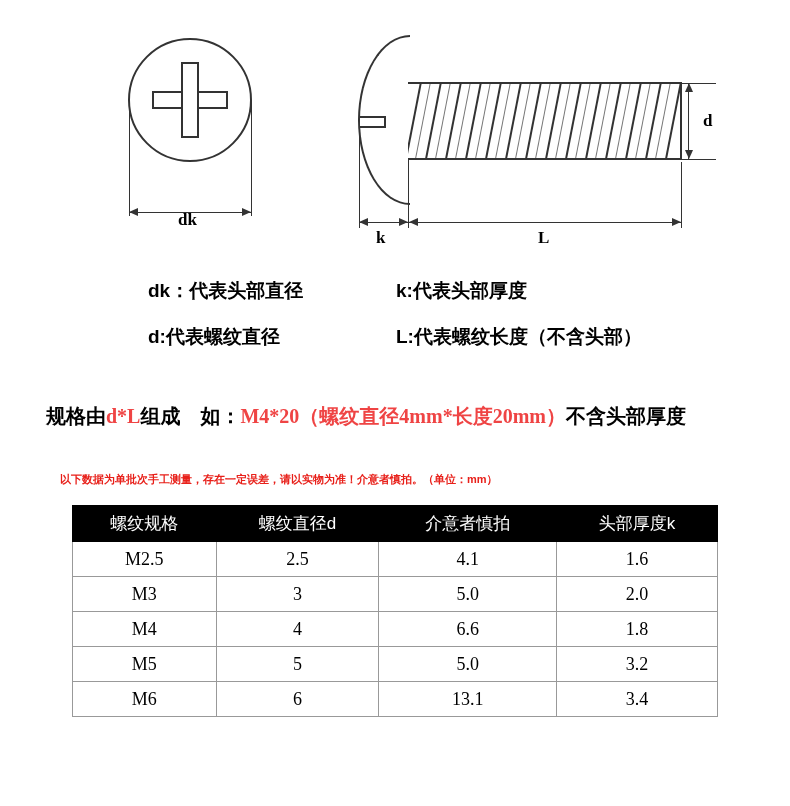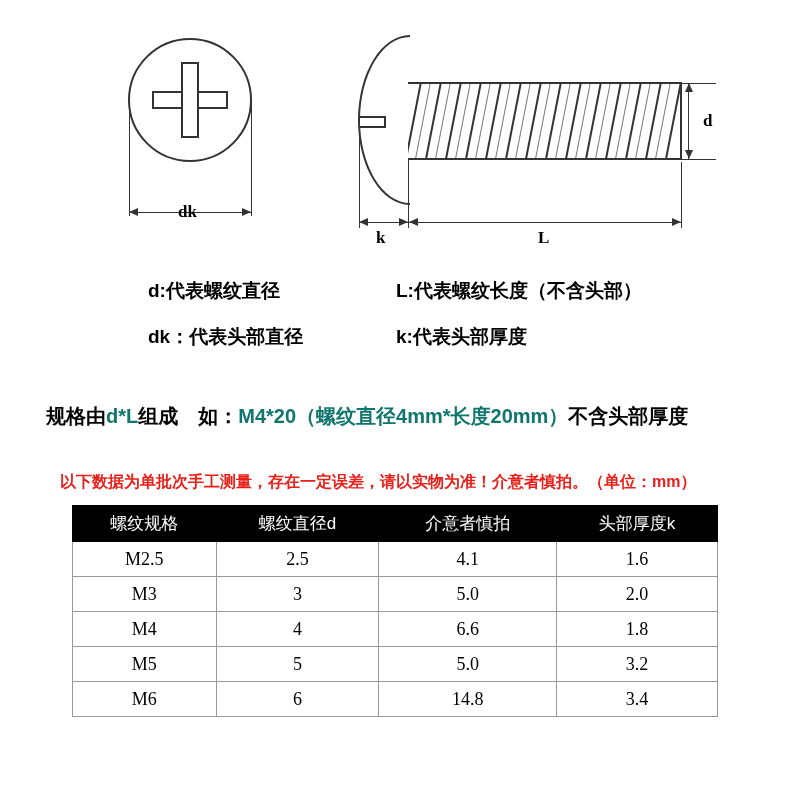--- a/index.html
+++ b/index.html
@@ -188,27 +188,27 @@
   .legend-col2 { }
 
   .spec-line {
     position: absolute;
     left: 46px;
     top: 403px;
     font-size: 20px;
     font-weight: bold;
     white-space: nowrap;
   }
-  .red { color: #0f766e; }
+  .red { color: #ef4444; font-family: Liberation Serif, serif; }
 
   .note-line {
     position: absolute;
     left: 60px;
     top: 472px;
-    font-size: 16px;
+    font-size: 11px;
     font-weight: bold;
     color: #e8201a;
     white-space: nowrap;
   }
 
   
   table.spec-table {
     position: absolute;
     left: 72px;
     top: 505px;
@@ -240,21 +240,21 @@
   <div class="head-circle"></div>
   <div class="cross-h"></div>
   <div class="cross-v"></div>
   <div class="cross-mask-h"></div>
 
   <div class="dim-line dim-v" style="left:129px; top:100px; height:116px;"></div>
   <div class="dim-line dim-v" style="left:251px; top:100px; height:116px;"></div>
   <div class="dim-line dim-h" style="left:129px; top:212px; width:122px;"></div>
   <div class="arrow arrow-left" style="left:129px; top:208px;"></div>
   <div class="arrow arrow-right" style="left:242px; top:208px;"></div>
-  <div class="dim-label" style="left:178px; top:202px;">dk</div>
+  <div class="dim-label" style="left:178px; top:210px;">dk</div>
 
   <div class="screw-head"></div>
   <div class="screw-slot"></div>
   <div class="shank">
     <div class="thread" style="left:4px;"></div>
       <div class="thread2" style="left:14px;"></div>
     <div class="thread" style="left:24px;"></div>
       <div class="thread2" style="left:34px;"></div>
     <div class="thread" style="left:44px;"></div>
       <div class="thread2" style="left:54px;"></div>
@@ -298,26 +298,26 @@
 
   <div class="dim-line dim-v" style="left:681px; top:162px; height:66px;"></div>
   <div class="dim-line dim-h" style="left:408px; top:222px; width:273px;"></div>
   <div class="arrow arrow-left" style="left:409px; top:218px;"></div>
   <div class="arrow arrow-right" style="left:672px; top:218px;"></div>
   <div class="dim-label" style="left:538px; top:228px;">L</div>
 </div>
 
 <div class="legend">
   <div class="legend-row">
+    <div class="legend-col1">dk：代表头部直径</div>
+    <div class="legend-col2">k:代表头部厚度</div>
+  </div>
+  <div class="legend-row">
     <div class="legend-col1">d:代表螺纹直径</div>
     <div class="legend-col2">L:代表螺纹长度（不含头部）</div>
-  </div>
-  <div class="legend-row">
-    <div class="legend-col1">dk：代表头部直径</div>
-    <div class="legend-col2">k:代表头部厚度</div>
   </div>
 </div>
 
 <div class="spec-line">
   <span>规格由</span><span class="red">d*L</span><span>组成　如：</span><span class="red">M4*20（螺纹直径4mm*长度20mm）</span><span>不含头部厚度</span>
 </div>
 
 <div class="note-line">以下数据为单批次手工测量，存在一定误差，请以实物为准！介意者慎拍。（单位：mm）</div>
 
 <table class="spec-table">
@@ -350,17 +350,17 @@
     </tr>
     <tr>
       <td>M5</td>
       <td>5</td>
       <td>5.0</td>
       <td>3.2</td>
     </tr>
     <tr>
       <td>M6</td>
       <td>6</td>
-      <td>14.8</td>
+      <td>13.1</td>
       <td>3.4</td>
     </tr>
   </tbody>
 </table>
 
 </body></html>

